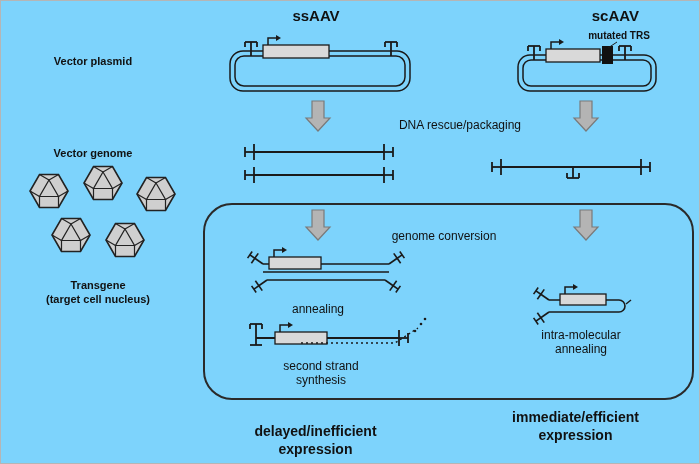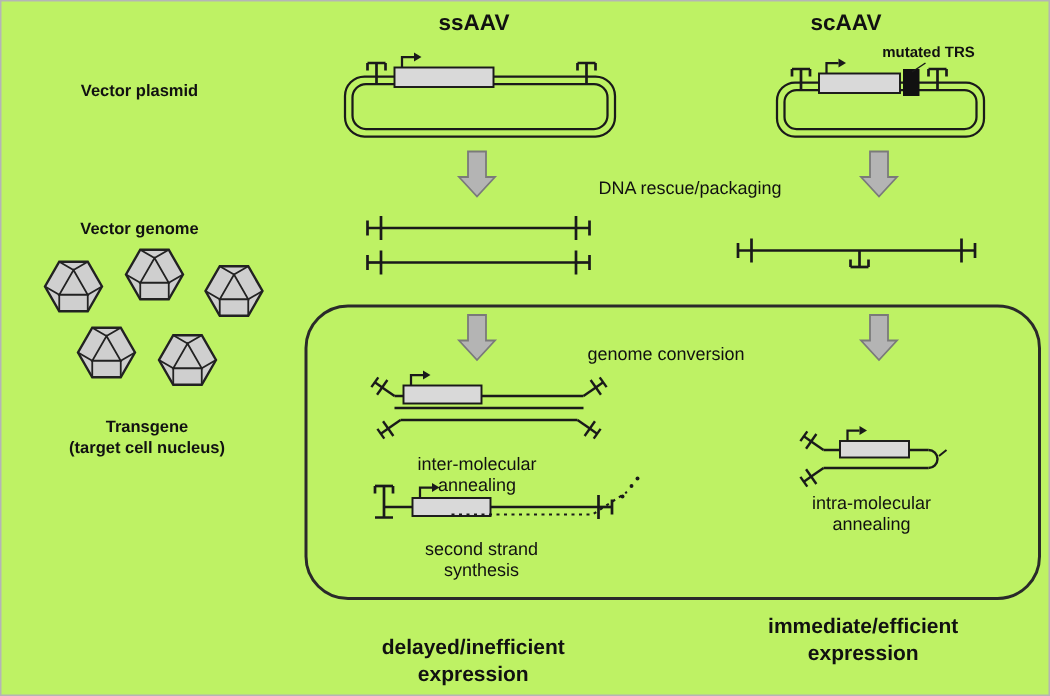--- a/index.html
+++ b/index.html
@@ -1,17 +1,17 @@
 <!DOCTYPE html>
 <html><head>
 <meta charset="utf-8">
 <style>
   html,body{margin:0;padding:0;background:#fff;}
   #canvas{
-    position:relative;width:700px;height:464px;background:#bef264;
+    position:relative;width:700px;height:464px;background:#7dd3fc;
     border:1px solid #b5b5b5;box-sizing:border-box;overflow:hidden;
     font-family:"Liberation Sans", sans-serif;color:#111;
   }
   #diagram-svg{position:absolute;left:0;top:0;}
   .txt{position:absolute;text-align:center;}
   .hdr{font-weight:bold;font-size:15px;}
   .rowlbl{font-weight:bold;font-size:11px;line-height:1.25;}
   .ann{font-size:12px;line-height:1.2;margin-top:10px;}
   .ann-sm{font-size:10px;font-weight:bold;}
   .outcome{font-weight:bold;font-size:14px;line-height:1.3;}
@@ -165,38 +165,37 @@
           <use href="#hairpin-diag"></use>
         </g>
       <g transform="translate(548,311) rotate(145)">
           <use href="#hairpin-diag"></use>
         </g>
       <line x1="625" y1="303" x2="630" y2="299" stroke="#1a1a1a" stroke-width="1.4"></line>
     </g>
   </svg>
 
   <div class="txt hdr" style="left:240px;top:6px;width:150px;">ssAAV</div>
-  <div class="txt hdr" style="left:488px;top:6px;width:150px;">scAAV</div>
+  <div class="txt hdr" style="left:488px;top:6px;width:150px;text-align:right;">scAAV</div>
 
   <div class="txt rowlbl" style="left:22px;top:54px;width:140px;">Vector plasmid</div>
   <div class="txt rowlbl" style="left:22px;top:146px;width:140px;">Vector genome</div>
 
   <div class="txt rowlbl" style="left:8px;top:278px;width:178px;">
     <div>Transgene</div>
     <div>(target cell nucleus)</div>
   </div>
 
   <div class="txt ann-sm" style="left:576px;top:29px;width:84px;">mutated TRS</div>
 
   <div class="txt ann" style="left:379px;top:107px;width:160px;">DNA rescue/packaging</div>
 
   <div class="txt ann" style="left:363px;top:218px;width:160px;">genome conversion</div>
 
   <div class="txt ann" style="left:252px;top:291px;width:130px;">
-    <div>inter-molecular</div>
     <div>annealing</div>
   </div>
 
   <div class="txt ann" style="left:255px;top:348px;width:130px;">
     <div>second strand</div>
     <div>synthesis</div>
   </div>
 
   <div class="txt ann" style="left:515px;top:317px;width:130px;">
     <div>intra-molecular</div>

